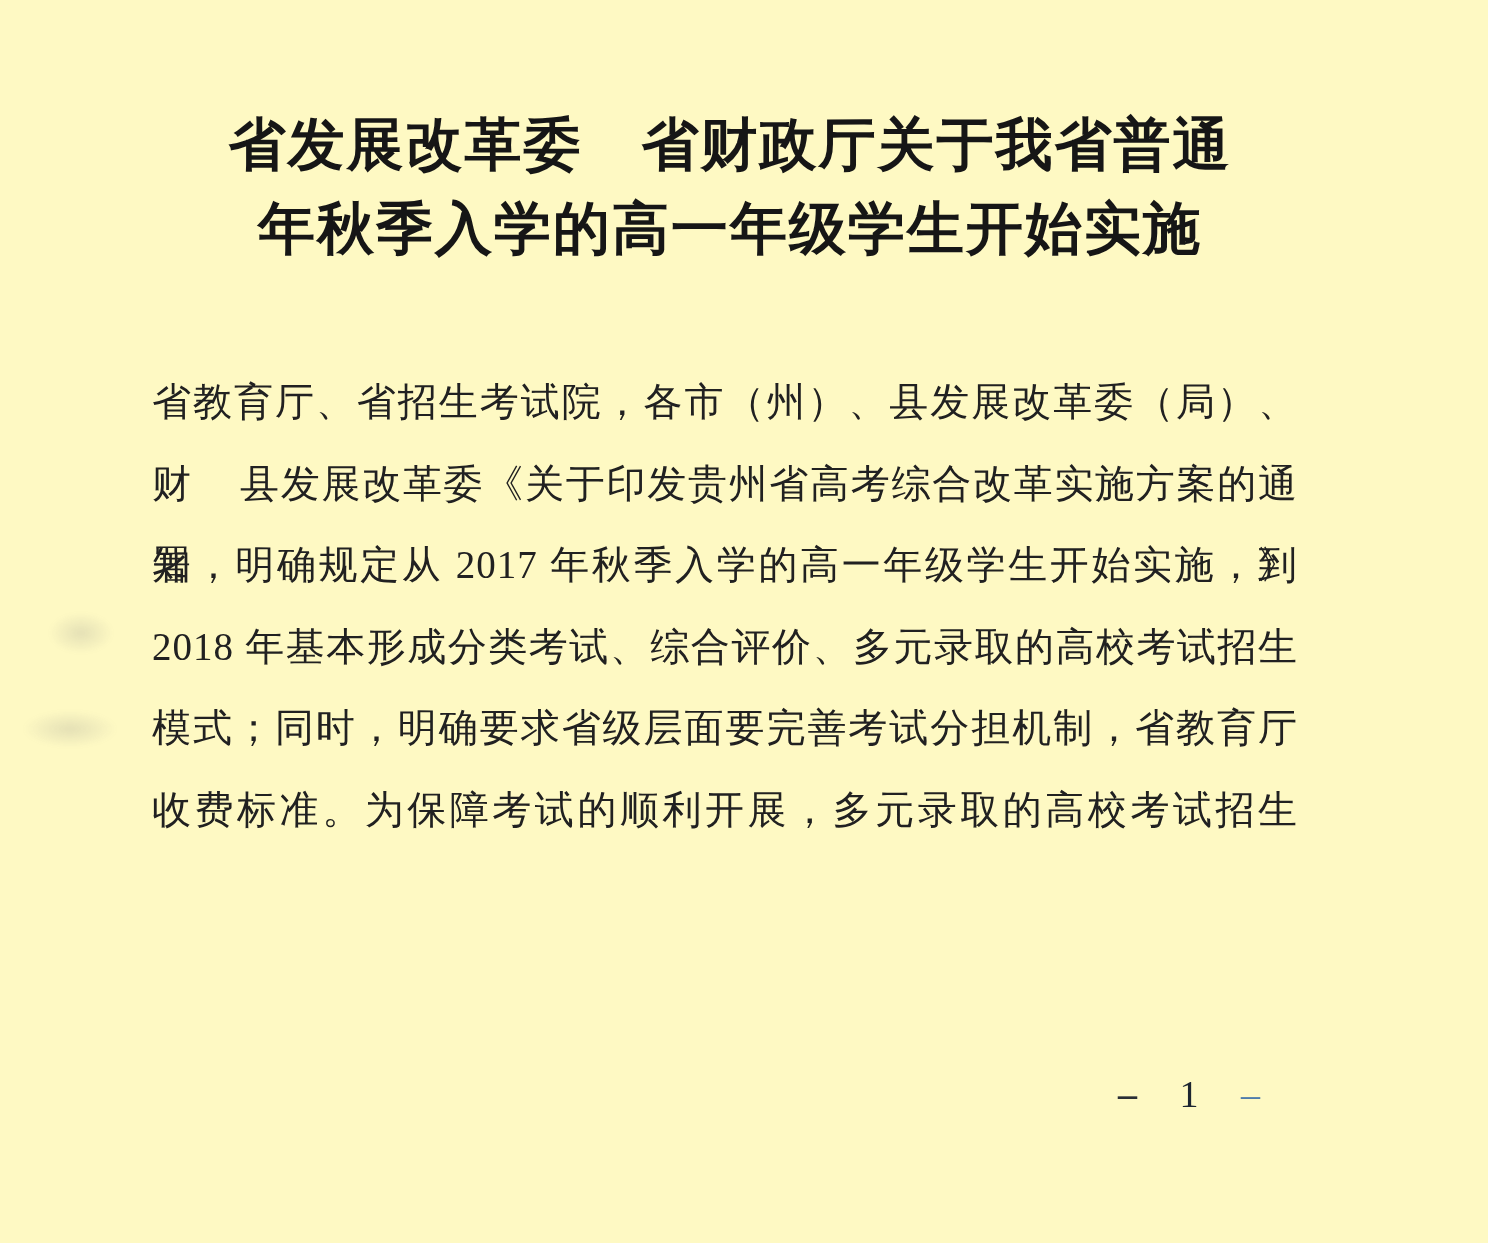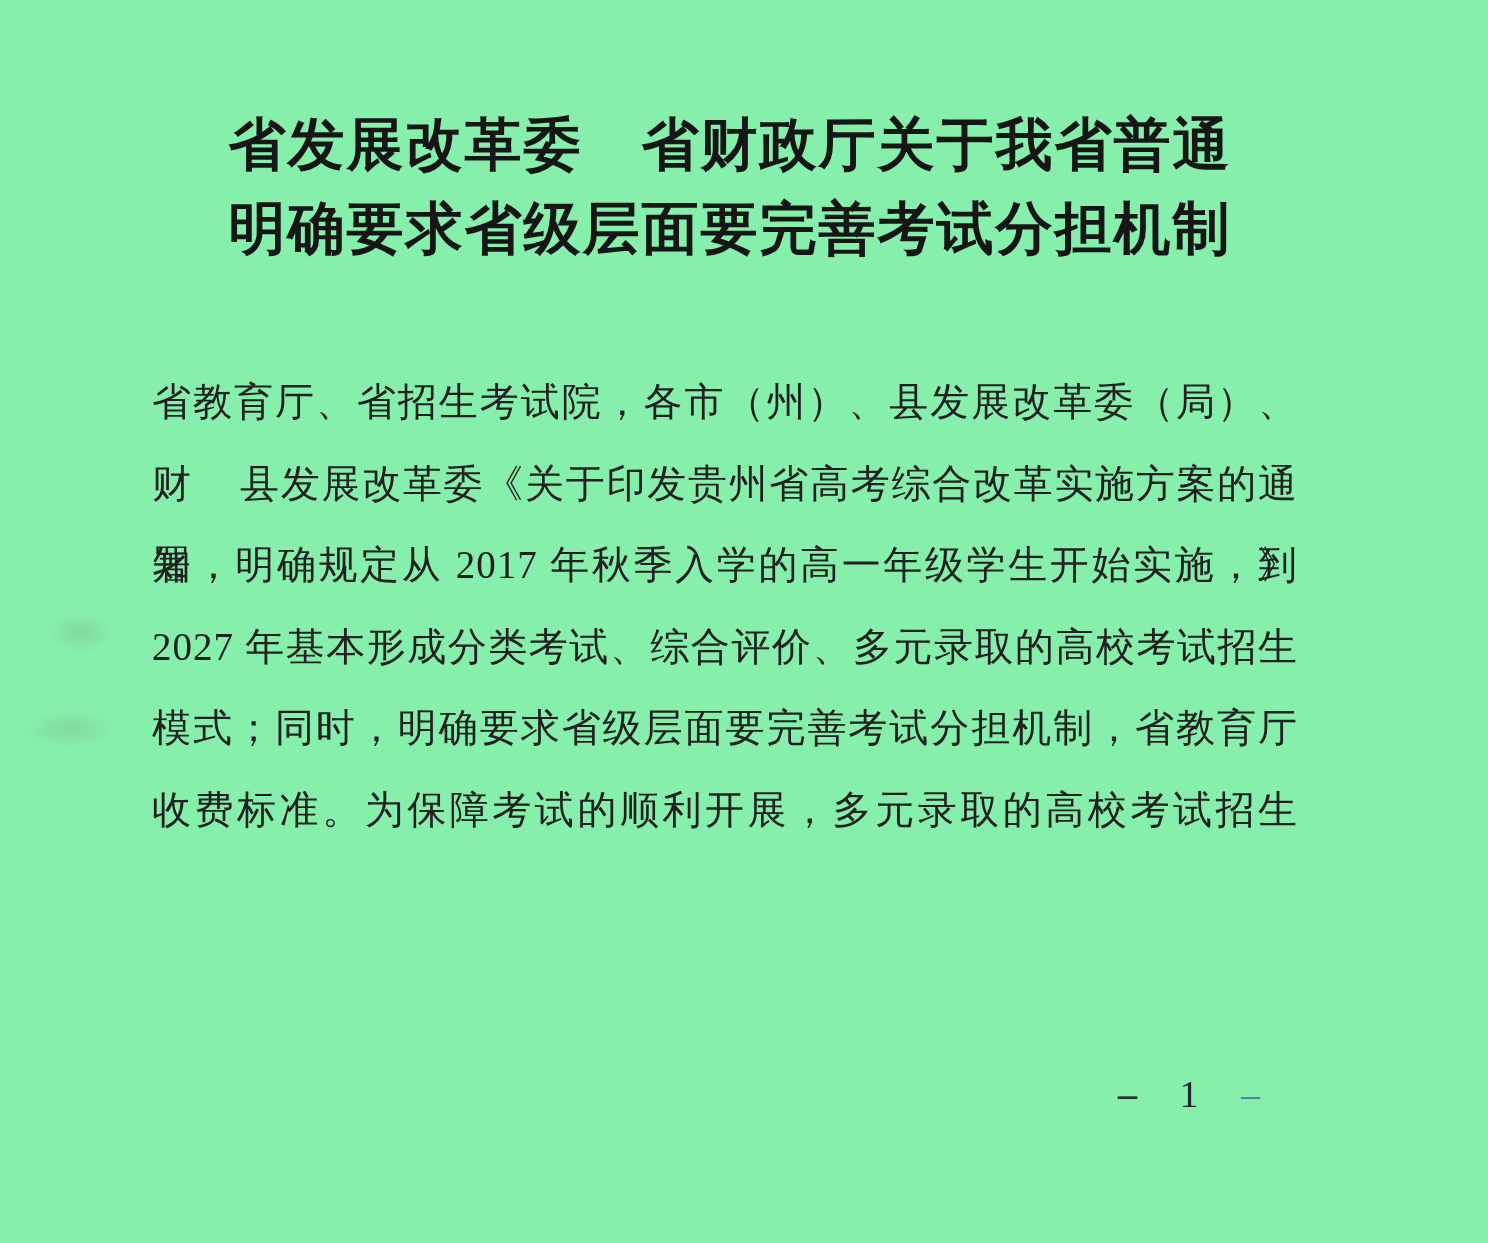--- a/index.html
+++ b/index.html
@@ -4,21 +4,21 @@
 <style>
   html, body {
     margin: 0;
     padding: 0;
     background: #ffffff;
   }
   .page {
     position: relative;
     width: 1488px;
     height: 1243px;
-    background: #86efac;
+    background: #fef9c3;
     overflow: hidden;
     font-family: "Liberation Serif", "DejaVu Serif", serif;
   }
 
   
   .title-block {
     position: absolute;
     top: 103px;
     left: 0;
     width: 1460px;
@@ -79,28 +79,28 @@
   .smudge-1 { left: 48px;  top: 612px; width: 66px; height: 42px; }
   .smudge-2 { left: 22px;  top: 710px; width: 96px; height: 38px; }
 </style>
 </head>
 <body>
 
 <div class="page">
 
   <header class="title-block">
     <div>省发展改革委　省财政厅关于我省普通</div>
-    <div>明确要求省级层面要完善考试分担机制</div>
+    <div>年秋季入学的高一年级学生开始实施</div>
   </header>
 
   <main class="body-block">
     <div class="line justify">省教育厅、省招生考试院，各市（州）、县发展改革委（局）、财</div>
     <div class="line justify indent">县发展改革委《关于印发贵州省高考综合改革实施方案的通知》</div>
     <div class="line justify">署，明确规定从 2017 年秋季入学的高一年级学生开始实施，到</div>
-    <div class="line justify">2027 年基本形成分类考试、综合评价、多元录取的高校考试招生</div>
+    <div class="line justify">2018 年基本形成分类考试、综合评价、多元录取的高校考试招生</div>
     <div class="line justify">模式；同时，明确要求省级层面要完善考试分担机制，省教育厅</div>
     <div class="line justify">收费标准。为保障考试的顺利开展，多元录取的高校考试招生</div>
   </main>
 
   <div class="smudge smudge-1"></div>
   <div class="smudge smudge-2"></div>
 
   <footer class="page-number">
     <span class="pn-dash-left">–</span>
     <span class="pn-num">1</span>

